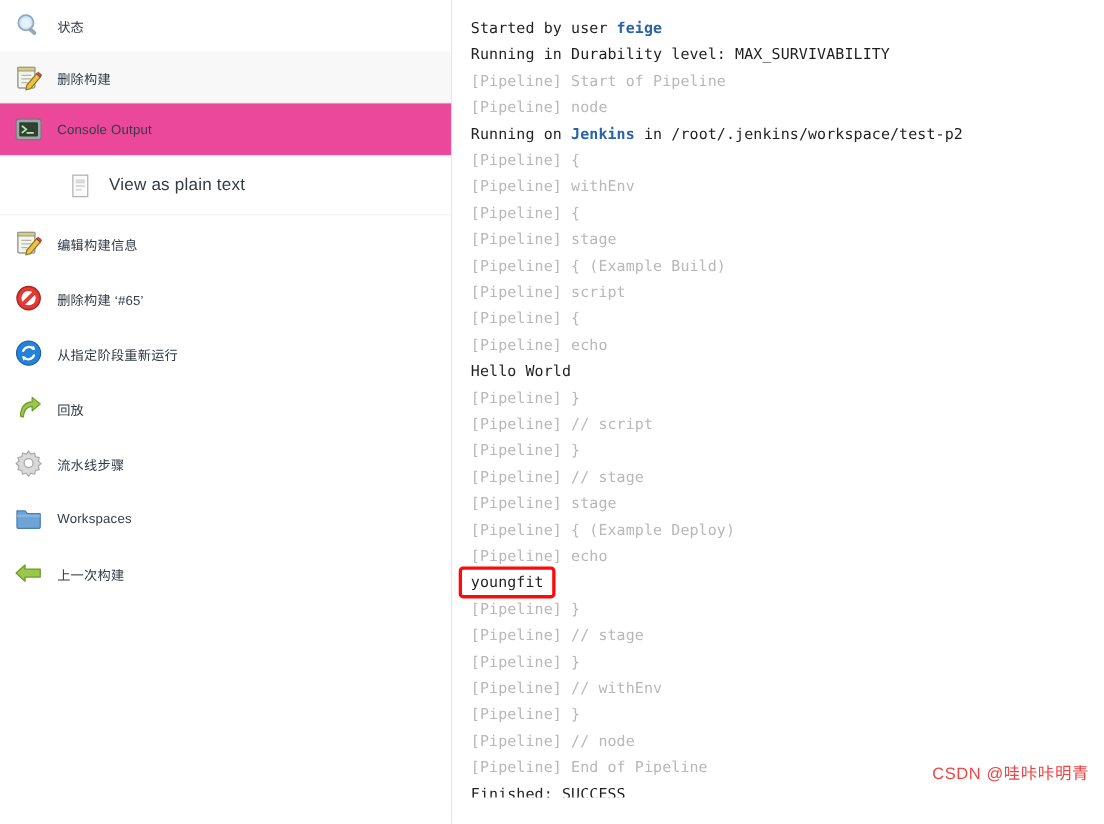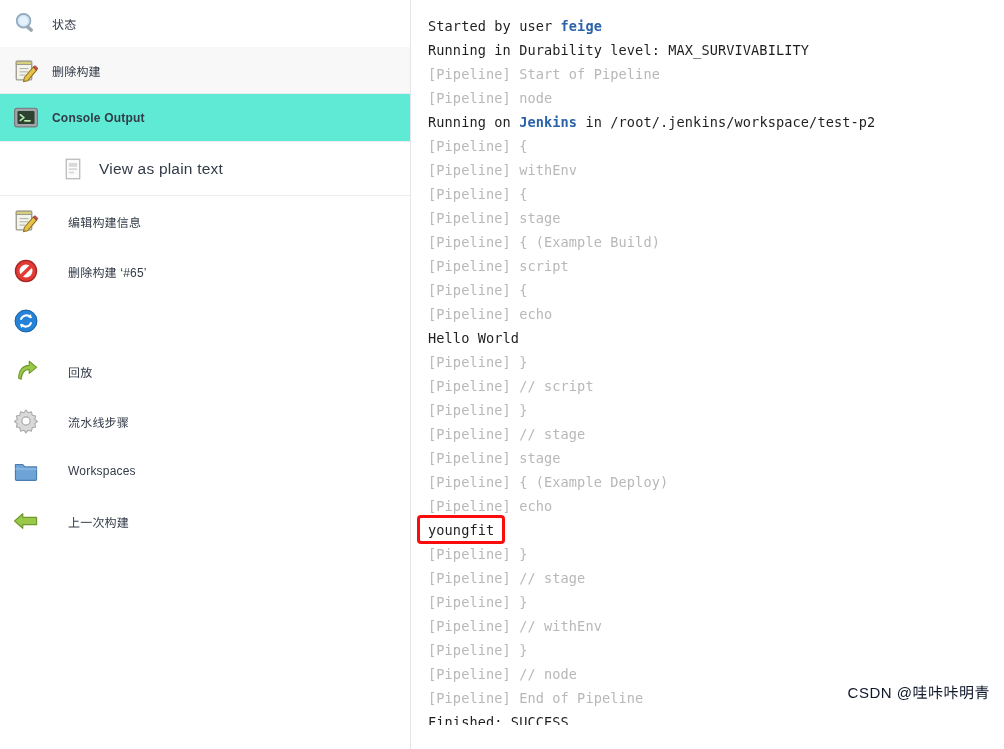--- a/index.html
+++ b/index.html
@@ -36,21 +36,21 @@
   .side-row {
     position: relative;
     display: flex;
     align-items: center;
     height: 47px;
     padding-left: 10px;
     cursor: pointer;
     background: #ffffff;
   }
   .side-row.alt { background: #f8f8f8; }
-  .side-row.selected { background: #5eead4; font-weight: bold; }
+  .side-row.selected { background: #ec4899; }
   .side-row.divider-below::after {
     content: "";
     position: absolute;
     left: 0; right: 0; bottom: 0;
     height: 1px;
     background: #ececec;
   }
   .side-row.divider-top::before {
     content: "";
     position: absolute;
@@ -74,21 +74,21 @@
     letter-spacing: 0.2px;
     white-space: nowrap;
   }
   .side-row.sub {
     padding-left: 57px;
     height: 55px;
   }
   .side-row.sub .label { font-size: 15.5px; }
 
   
-  .side-row.tall { height: 50px; gap: 16px; }
+  .side-row.tall { height: 50px; }
 
   
   #console {
     flex: 1 1 auto;
     height: 725px;
     position: relative;
     background: #ffffff;
     padding: 14px 0 0 17px;
     overflow: hidden;
   }
@@ -117,23 +117,23 @@
     height: 29px;
     border: 3px solid #fb0b0b;
     border-radius: 4px;
     pointer-events: none;
   }
 
   
   #watermark {
     position: absolute;
     right: 14px;
-    bottom: 23px;
+    bottom: 13px;
     font-size: 15px;
-    color: #0f172a;
+    color: #ef4444;
     font-family: "Liberation Sans", "DejaVu Sans", sans-serif;
     letter-spacing: 0.5px;
     white-space: nowrap;
   }
 </style>
 </head>
 <body>
 
 <div id="app">
 
@@ -211,20 +211,21 @@
       <div class="side-row tall">
         <span class="ico">
           <svg xmlns="http://www.w3.org/2000/svg" width="26" height="26" viewBox="0 0 32 32">
             <circle cx="16" cy="16" r="13.5" fill="#2482d8" stroke="#1a5f9e" stroke-width="1.2"></circle>
             <path d="M10 13.5a7 7 0 0 1 11.6-2.2" fill="none" stroke="#ffffff" stroke-width="2.6" stroke-linecap="round"></path>
             <path d="M22 18.5a7 7 0 0 1-11.6 2.2" fill="none" stroke="#ffffff" stroke-width="2.6" stroke-linecap="round"></path>
             <path d="M21.8 7.5 L23.2 12.4 L18.4 11.4 Z" fill="#ffffff"></path>
             <path d="M10.2 24.5 L8.8 19.6 L13.6 20.6 Z" fill="#ffffff"></path>
           </svg>
         </span>
+        <span class="label">从指定阶段重新运行</span>
       </div>
       <div class="side-row tall">
         <span class="ico">
           <svg xmlns="http://www.w3.org/2000/svg" width="26" height="26" viewBox="0 0 32 32">
             <path d="M7 25 C7 13 14 9 20 9 L20 4 L29 11.5 L20 19 L20 14 C15 14 11 17 10 26 Z" fill="#9ac94a" stroke="#6f9a2c" stroke-width="1.4" stroke-linejoin="round"></path>
           </svg>
         </span>
         <span class="label">回放</span>
       </div>
       <div class="side-row tall">

